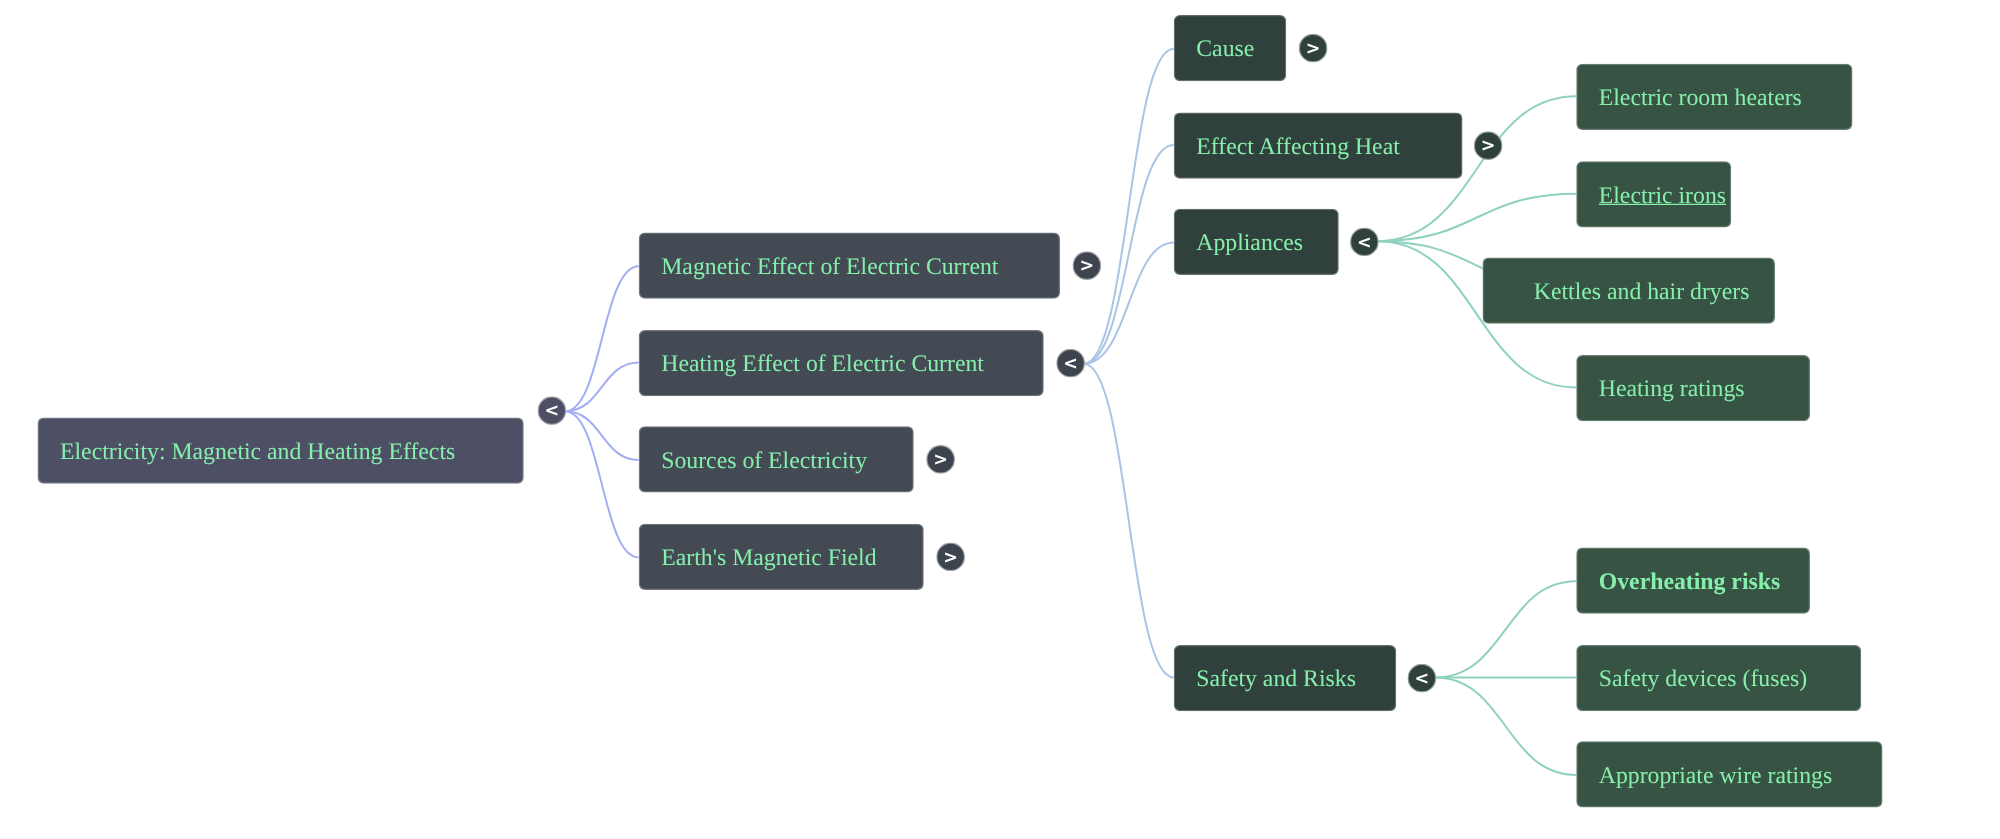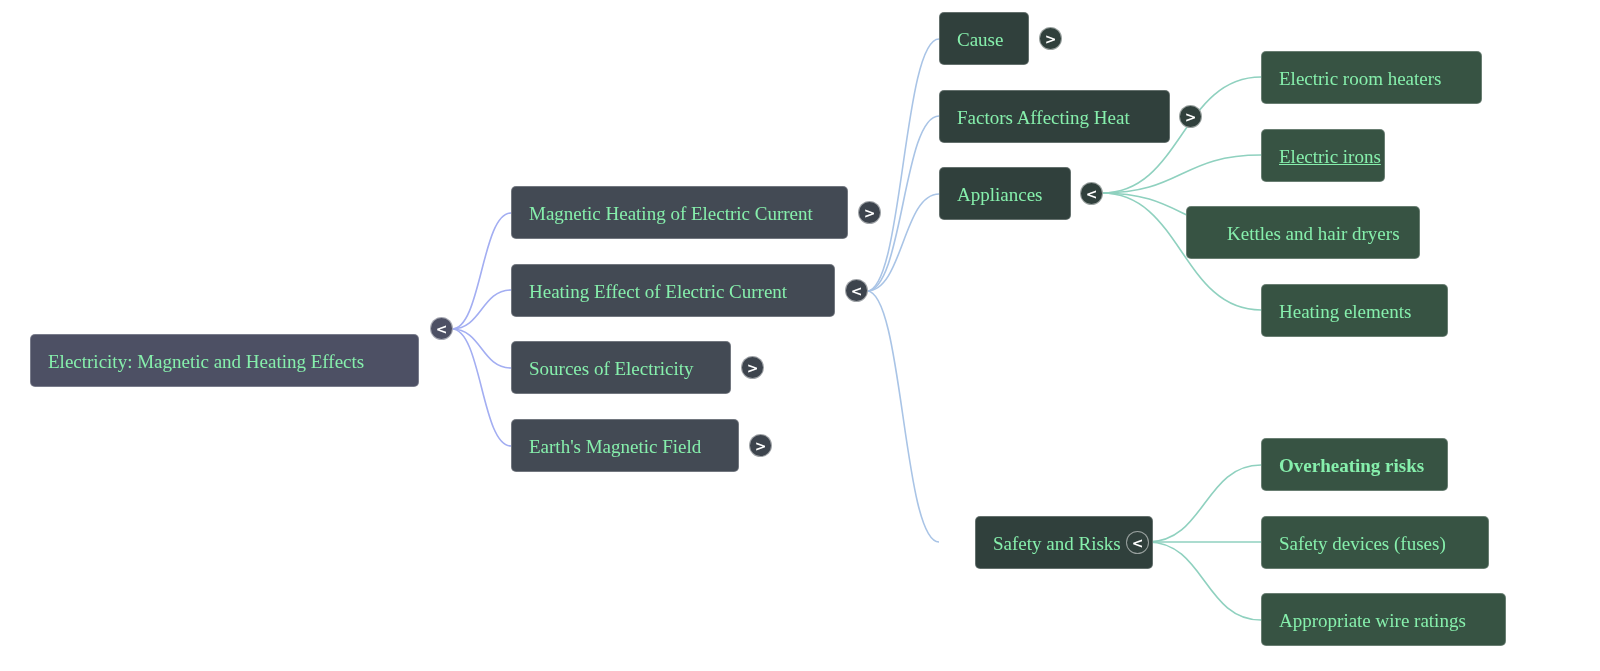--- a/index.html
+++ b/index.html
@@ -42,21 +42,21 @@
       <path d="M1148,542 C1204.5,542 1204.5,620 1261,620" fill="none" stroke="#8fd1bf" stroke-width="1.6"></path>
     </g>
 </svg>
 
 <div class="node lvl0" style="left:30px; top:302px; width:389px;">
   <span>Electricity: Magnetic and Heating Effects</span>
 </div>
 <div class="toggle t0" style="left:430px; top:317px;">&lt;</div>
 
 <div class="node lvl1" style="left:511px; top:186px; width:337px;">
-  <span>Magnetic Heating of Electric Current</span>
+  <span>Magnetic Effect of Electric Current</span>
 </div>
 <div class="toggle t1" style="left:858px; top:201px;">&gt;</div>
 
 <div class="node lvl1" style="left:511px; top:264px; width:324px;">
   <span>Heating Effect of Electric Current</span>
 </div>
 <div class="toggle t1" style="left:845px; top:279px;">&lt;</div>
 
 <div class="node lvl1" style="left:511px; top:341px; width:220px;">
   <span>Sources of Electricity</span>
@@ -67,45 +67,45 @@
   <span>Earth's Magnetic Field</span>
 </div>
 <div class="toggle t1" style="left:749px; top:434px;">&gt;</div>
 
 <div class="node lvl2" style="left:939px; top:12px; width:90px;">
   <span>Cause</span>
 </div>
 <div class="toggle t2" style="left:1039px; top:27px;">&gt;</div>
 
 <div class="node lvl2" style="left:939px; top:90px; width:231px;">
-  <span>Factors Affecting Heat</span>
+  <span>Effect Affecting Heat</span>
 </div>
 <div class="toggle t2" style="left:1179px; top:105px;">&gt;</div>
 
 <div class="node lvl2" style="left:939px; top:167px; width:132px;">
   <span>Appliances</span>
 </div>
 <div class="toggle t2" style="left:1080px; top:182px;">&lt;</div>
 
-<div class="node lvl2" style="left:939px; top:516px; width:178px;margin-left:36px;">
+<div class="node lvl2" style="left:939px; top:516px; width:178px;">
   <span>Safety and Risks</span>
 </div>
 <div class="toggle t2" style="left:1126px; top:531px;">&lt;</div>
 
 <div class="node lvl3" style="left:1261px; top:51px; width:221px;">
   <span>Electric room heaters</span>
 </div>
 <div class="node lvl3" style="left:1261px; top:129px; width:124px;text-decoration:underline;">
   <span>Electric irons</span>
 </div>
 <div class="node lvl3" style="left:1186px; top:206px; width:234px;padding-left:40px;">
   <span>Kettles and hair dryers</span>
 </div>
 <div class="node lvl3" style="left:1261px; top:284px; width:187px;">
-  <span>Heating elements</span>
+  <span>Heating ratings</span>
 </div>
 
 <div class="node lvl3" style="left:1261px; top:438px; width:187px;font-weight:bold;">
   <span>Overheating risks</span>
 </div>
 <div class="node lvl3" style="left:1261px; top:516px; width:228px;">
   <span>Safety devices (fuses)</span>
 </div>
 <div class="node lvl3" style="left:1261px; top:593px; width:245px;">
   <span>Appropriate wire ratings</span>

